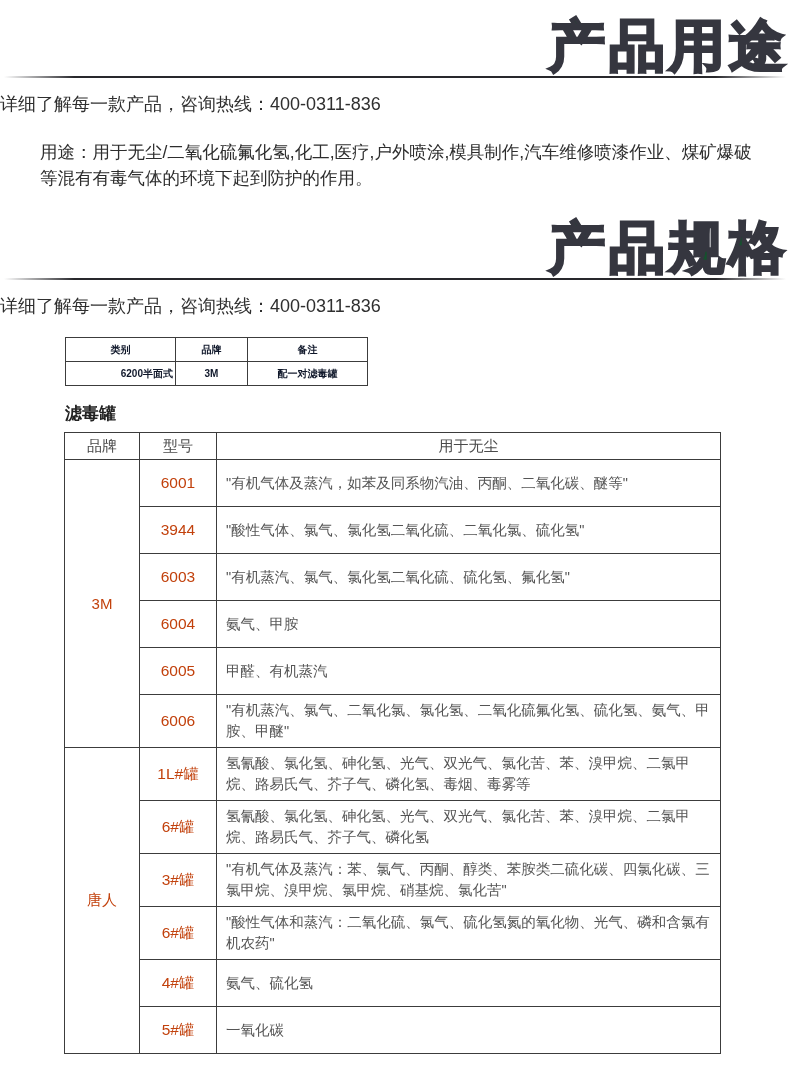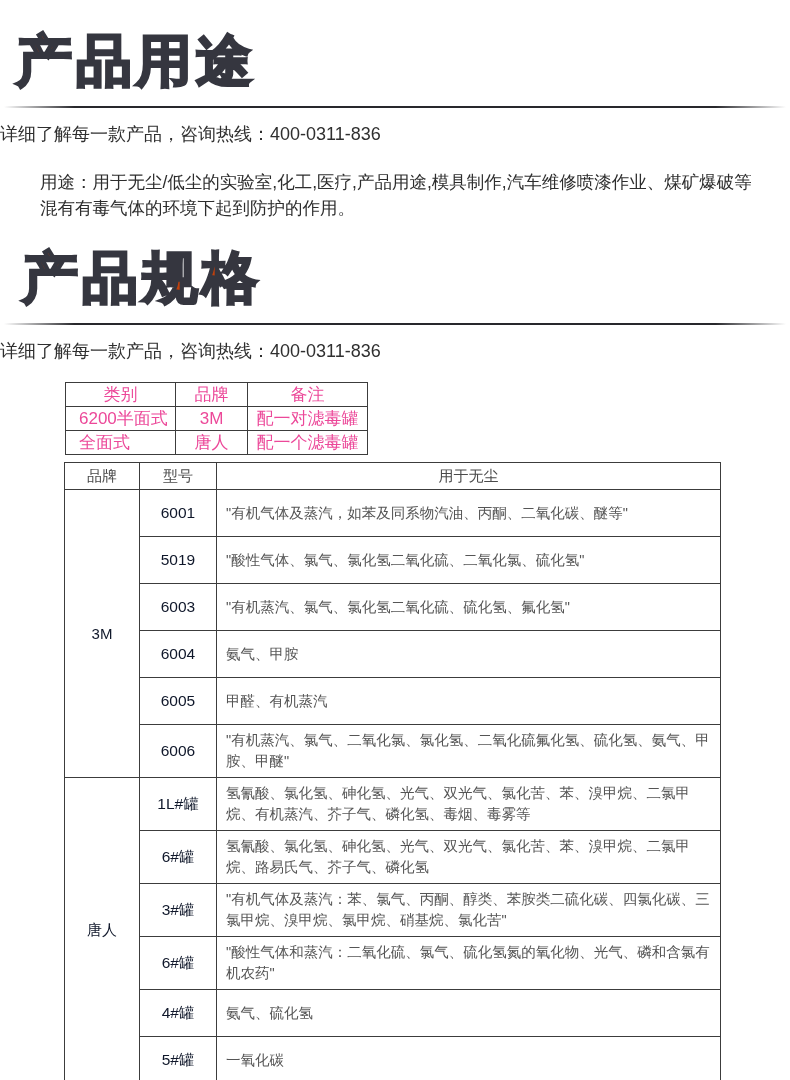--- a/index.html
+++ b/index.html
@@ -7,26 +7,26 @@
     width: 790px; height: 1080px;
     background: #ffffff;
     font-family: "Liberation Sans", sans-serif;
     color: #333333;
     overflow: hidden;
   }
   .page { width: 790px; }
 
   
   .section-title {
-    margin: 16px; padding: 0;
-    text-align: left;
+    margin: 1px; padding: 0;
+    text-align: right;
     font-size: 56px;
     line-height: 58px;
     font-weight: 900;
-    color: #c2410c;
+    color: #14532d;
     letter-spacing: 4px;
     -webkit-text-stroke: 2.5px #35363f;
   }
   .title-usage { padding-top: 16px; }
   .title-specs { margin-top: 28px; padding-left: 6px; }
 
   
   .rule {
     height: 2px;
     margin: 0 4px;
@@ -51,45 +51,46 @@
   
   table { border-collapse: collapse; table-layout: fixed; }
   td, th { border: 1.5px solid #3c3c3c; font-weight: normal; }
 
   .spec-table {
     margin: 20px 0 0 65px;
     width: 302px;
   }
   .spec-table th, .spec-table td {
     height: 23px;
-    font-size: 17px;
-    color: #ec4899;
+    font-size: 10px;
+    color: #0f172a;
     text-align: center;
     padding: 0 2px;
-  }
-  .spec-table td.col-type { text-align: left; padding-left: 13px; }
+    font-weight: bold;
+  }
+  .spec-table td.col-type { text-align: right; padding-left: 13px; }
 
   .cartridge-heading {
     margin: 16px 0 0 65px;
     font-size: 17px;
     font-weight: bold;
     color: #222222;
   }
 
   .cartridge-table {
     margin: 7px 0 0 64px;
     width: 656px;
   }
   .cartridge-table th {
     height: 24px;
     font-size: 15px;
     color: #4a4a4a;
     text-align: center;
   }
-  .cartridge-table td { color: #0f172a; }
+  .cartridge-table td { color: #c2410c; }
   .cartridge-table td.brand {
     text-align: center;
     font-size: 15px;
     width: 75px;
   }
   .cartridge-table td.model {
     text-align: center;
     font-size: 15.5px;
     width: 77px;
     height: 44px;
@@ -104,21 +105,21 @@
 </style>
 </head>
 <body>
 
 <div class="page">
 
   <h1 class="section-title title-usage">产品用途</h1>
   <div class="rule"></div>
   <div class="subtitle">详细了解每一款产品，咨询热线：400-0311-836</div>
 
-  <p class="usage-text">用途：用于无尘/低尘的实验室,化工,医疗,产品用途,模具制作,汽车维修喷漆作业、煤矿爆破等混有有毒气体的环境下起到防护的作用。</p>
+  <p class="usage-text">用途：用于无尘/二氧化硫氟化氢,化工,医疗,户外喷涂,模具制作,汽车维修喷漆作业、煤矿爆破等混有有毒气体的环境下起到防护的作用。</p>
 
   <h1 class="section-title title-specs">产品规格</h1>
   <div class="rule"></div>
   <div class="subtitle">详细了解每一款产品，咨询热线：400-0311-836</div>
 
   <table class="spec-table">
     <colgroup>
       <col style="width:110px">
         <col style="width:72px">
         <col style="width:120px">
@@ -129,28 +130,24 @@
         <th>品牌</th>
         <th>备注</th>
       </tr>
     </thead>
     <tbody>
       <tr>
         <td class="col-type">6200半面式</td>
         <td>3M</td>
         <td>配一对滤毒罐</td>
       </tr>
-      <tr>
-        <td class="col-type">全面式</td>
-        <td>唐人</td>
-        <td>配一个滤毒罐</td>
-      </tr>
     </tbody>
   </table>
 
+  <div class="cartridge-heading">滤毒罐</div>
 
   <table class="cartridge-table">
     <colgroup>
       <col style="width:75px">
         <col style="width:77px">
         <col style="width:504px">
     </colgroup>
     <thead>
       <tr>
         <th>品牌</th>
@@ -159,21 +156,21 @@
       </tr>
     </thead>
     <tbody>
 
       <tr>
         <td class="brand" rowspan="6">3M</td>
         <td class="model">6001</td>
         <td class="gas">"有机气体及蒸汽，如苯及同系物汽油、丙酮、二氧化碳、醚等"</td>
       </tr>
       <tr>
-        <td class="model">5019</td>
+        <td class="model">3944</td>
         <td class="gas">"酸性气体、氯气、氯化氢二氧化硫、二氧化氯、硫化氢"</td>
       </tr>
       <tr>
         <td class="model">6003</td>
         <td class="gas">"有机蒸汽、氯气、氯化氢二氧化硫、硫化氢、氟化氢"</td>
       </tr>
       <tr>
         <td class="model">6004</td>
         <td class="gas">氨气、甲胺</td>
       </tr>
@@ -182,21 +179,21 @@
         <td class="gas">甲醛、有机蒸汽</td>
       </tr>
       <tr>
         <td class="model">6006</td>
         <td class="gas">"有机蒸汽、氯气、二氧化氯、氯化氢、二氧化硫氟化氢、硫化氢、氨气、甲胺、甲醚"</td>
       </tr>
 
       <tr>
         <td class="brand" rowspan="6">唐人</td>
         <td class="model">1L#罐</td>
-        <td class="gas">氢氰酸、氯化氢、砷化氢、光气、双光气、氯化苦、苯、溴甲烷、二氯甲烷、有机蒸汽、芥子气、磷化氢、毒烟、毒雾等</td>
+        <td class="gas">氢氰酸、氯化氢、砷化氢、光气、双光气、氯化苦、苯、溴甲烷、二氯甲烷、路易氏气、芥子气、磷化氢、毒烟、毒雾等</td>
       </tr>
       <tr>
         <td class="model">6#罐</td>
         <td class="gas">氢氰酸、氯化氢、砷化氢、光气、双光气、氯化苦、苯、溴甲烷、二氯甲烷、路易氏气、芥子气、磷化氢</td>
       </tr>
       <tr>
         <td class="model">3#罐</td>
         <td class="gas">"有机气体及蒸汽：苯、氯气、丙酮、醇类、苯胺类二硫化碳、四氯化碳、三氯甲烷、溴甲烷、氯甲烷、硝基烷、氯化苦"</td>
       </tr>
       <tr>

